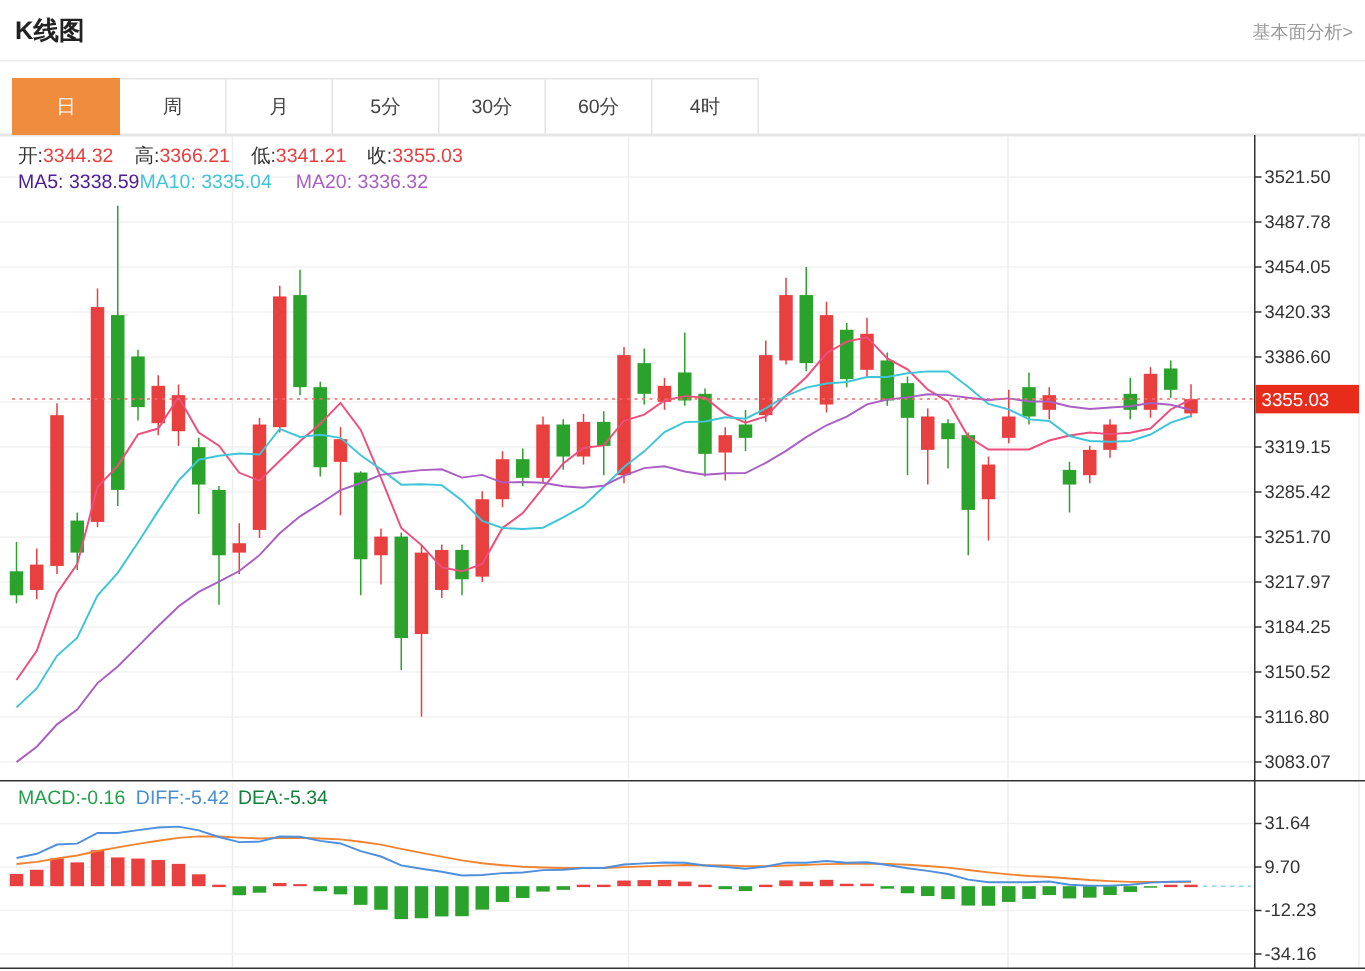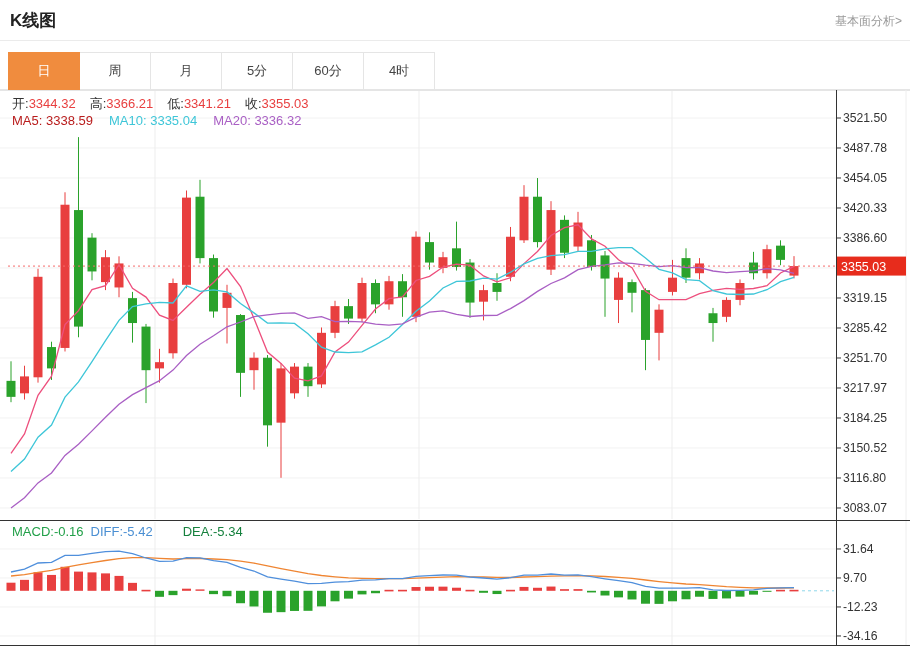--- a/index.html
+++ b/index.html
@@ -11,43 +11,44 @@
   .tabbar-line{position:absolute;left:0;top:89px;width:910px;height:1px;background:#e5e5e5;}
   .tabbar{position:absolute;left:8px;top:52px;display:flex;z-index:2;}
   .tab{width:70px;height:36px;line-height:36px;text-align:center;font-size:13px;color:#444;
        background:#fff;border:1px solid #e5e5e5;margin-left:-1px;cursor:pointer;box-sizing:content-box;}
   .tab:first-child{margin-left:0;}
   .tab.active{background:#f08c3e;border-color:#f08c3e;color:#fff;z-index:3;}
   .info-row{position:absolute;left:12px;top:95px;font-size:13px;z-index:2;white-space:nowrap;}
   .info-row .lbl{color:#333;}
   .info-row .val{color:#e83f3f;margin-right:14px;}
   .ma-row{position:absolute;left:12px;top:113px;font-size:13px;z-index:2;white-space:nowrap;}
-  .ma-row .ma5{color:#b91c1c;margin-right:16px;}
+  .ma-row .ma5{color:#4c1d95;margin-right:0;}
   .ma-row .ma10{color:#3ec6d8;margin-right:16px;}
   .ma-row .ma20{color:#a95fc4;}
   .macd-row{position:absolute;left:12px;top:524px;font-size:13px;z-index:2;white-space:nowrap;}
   .macd-row .m{color:#22a049;margin-right:7px;}
-  .macd-row .d{color:#4a8fd3;margin-right:30px;}
+  .macd-row .d{color:#4a8fd3;margin-right:6px;}
   .macd-row .e{color:#15803d;}
   svg text{font-family:"Liberation Sans","DejaVu Sans",sans-serif;}
 </style>
 </head>
 <body>
 
 <div class="page">
   <div class="hdr-title">K线图</div>
   <div class="hdr-link">基本面分析&gt;</div>
   <div class="hdr-line"></div>
 
   <div class="tabbar-line"></div>
   <div class="tabbar" id="tabbar">
       <div class="tab active">日</div>
       <div class="tab">周</div>
       <div class="tab">月</div>
       <div class="tab">5分</div>
+      <div class="tab">30分</div>
       <div class="tab">60分</div>
       <div class="tab">4时</div>
     </div>
 
   <div class="info-row">
     <span class="lbl">开:</span><span class="val">3344.32</span><span class="lbl">高:</span><span class="val">3366.21</span><span class="lbl">低:</span><span class="val">3341.21</span><span class="lbl">收:</span><span class="val">3355.03</span>
   </div>
 
   <div class="ma-row">
     <span class="ma5"><span>MA5:</span> <span>3338.59</span></span><span class="ma10"><span>MA10:</span> <span>3335.04</span></span><span class="ma20"><span>MA20:</span> <span>3336.32</span></span>

